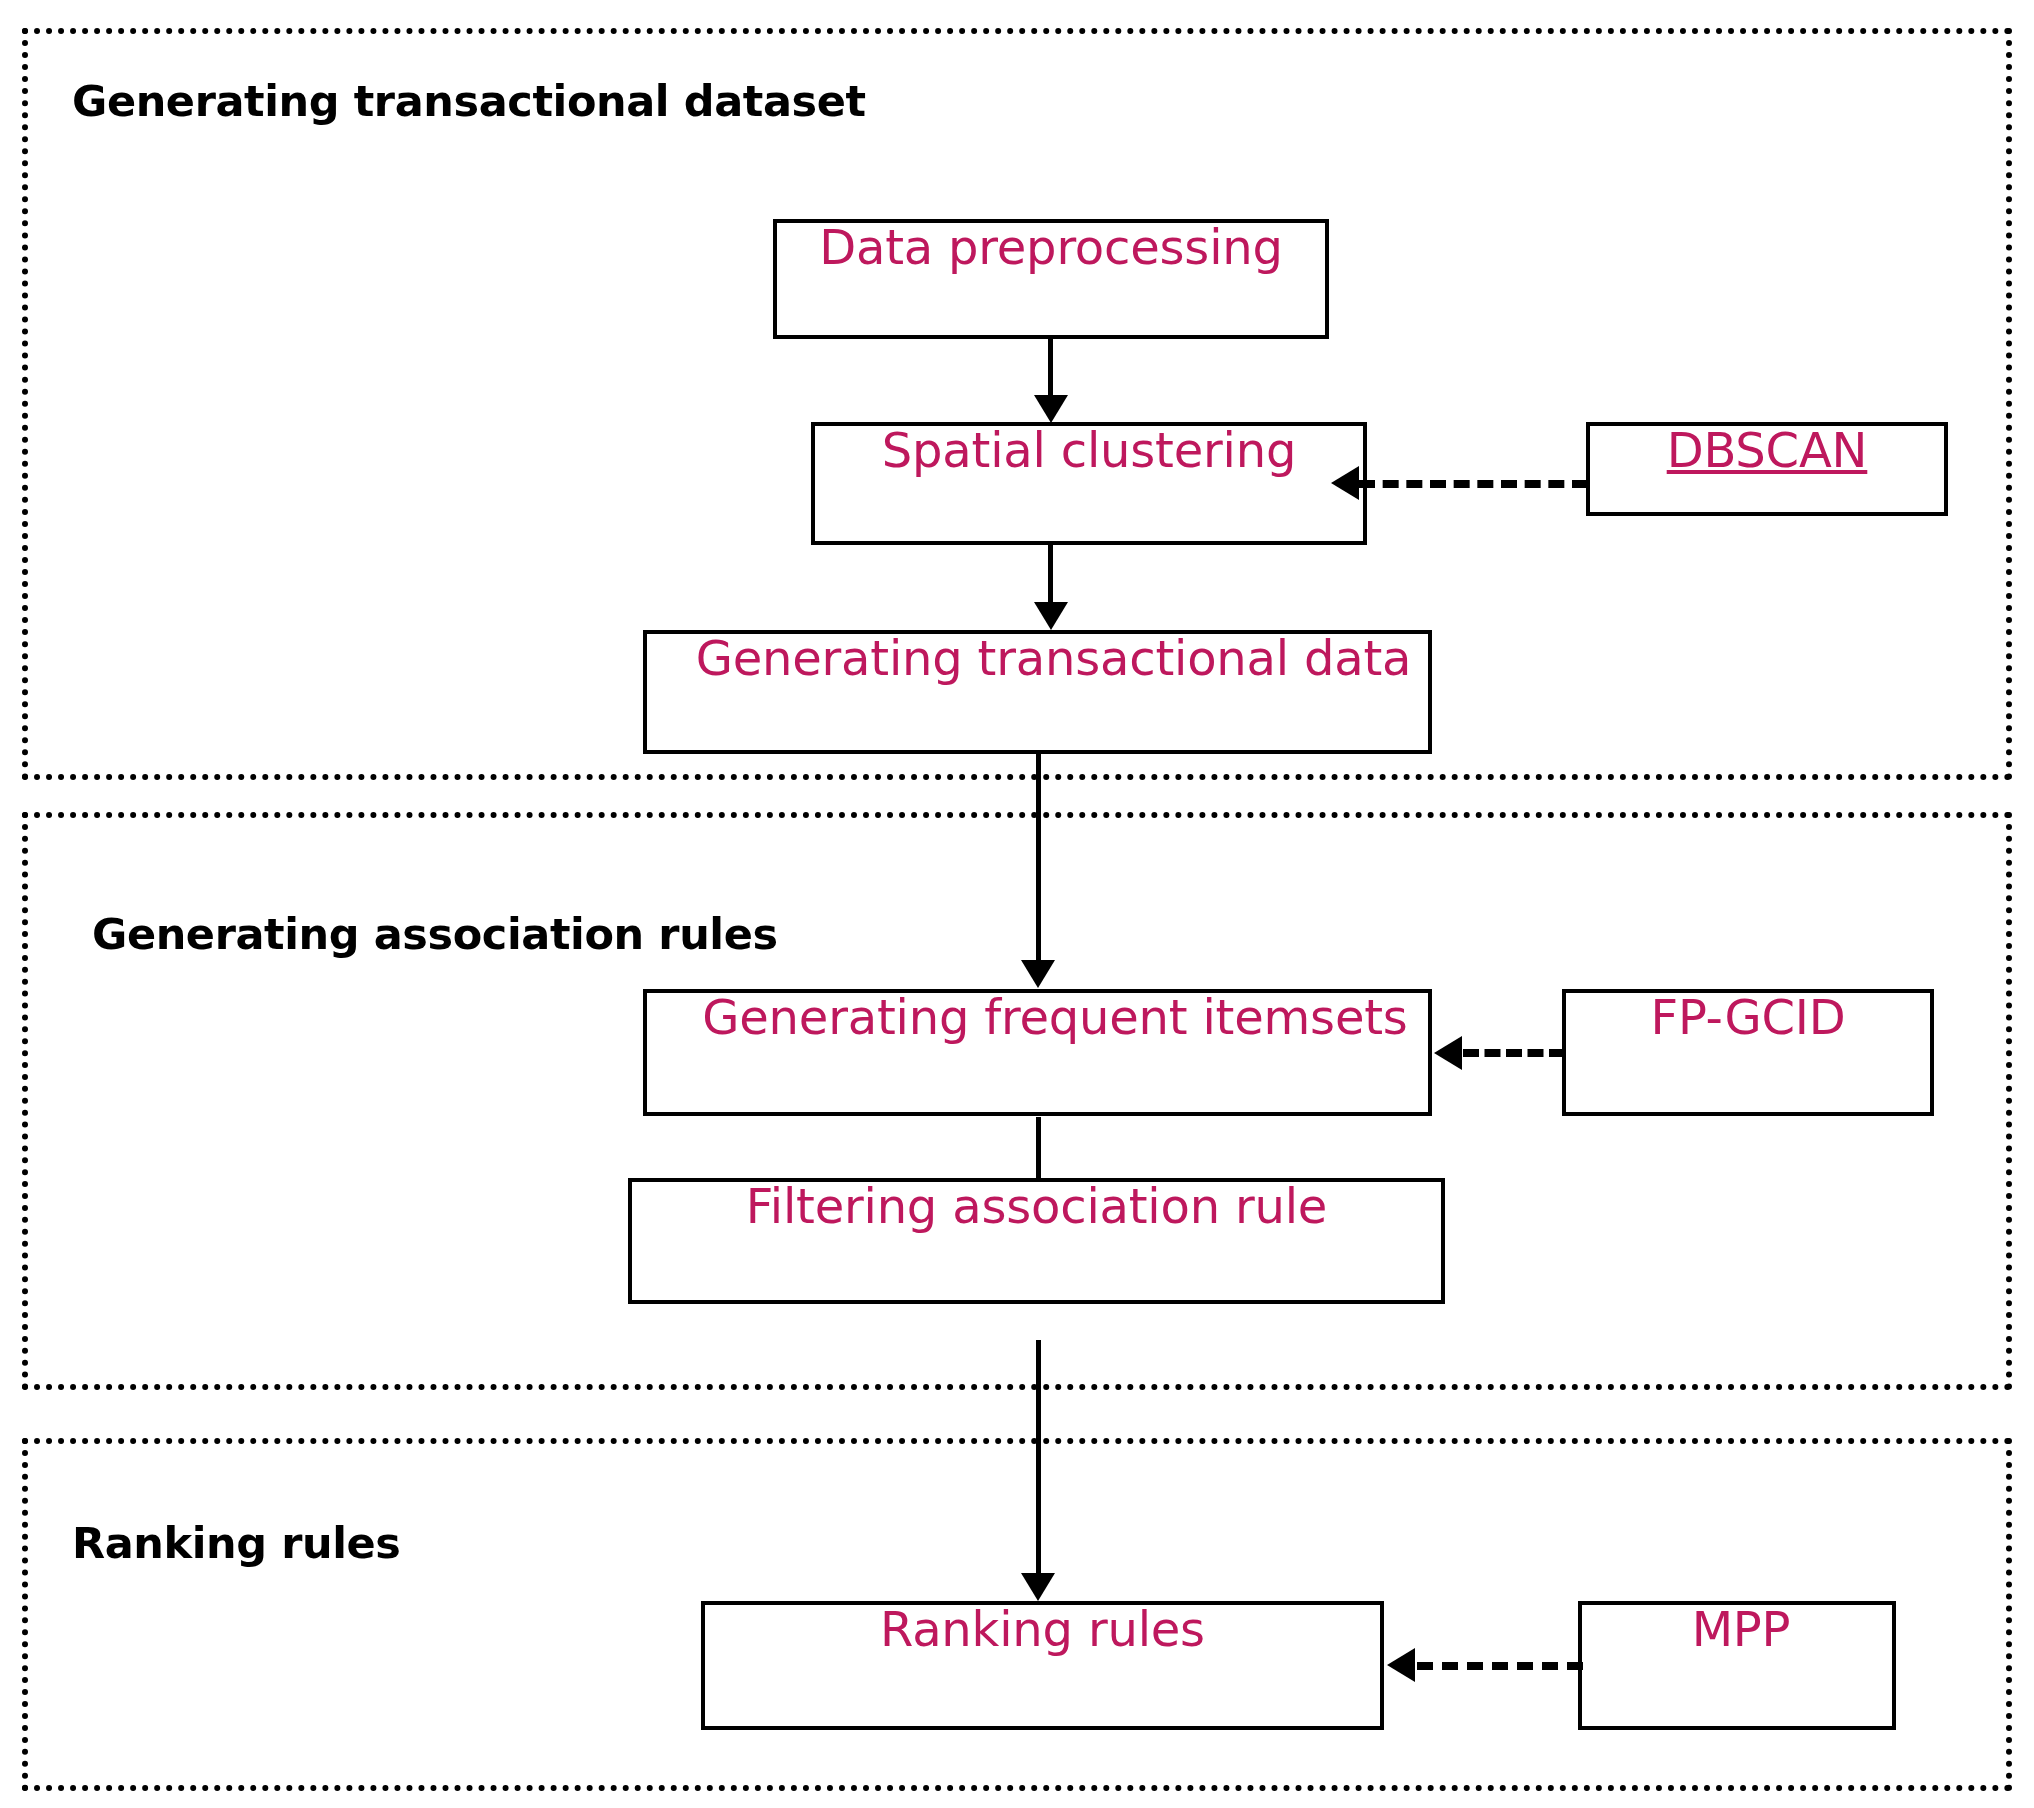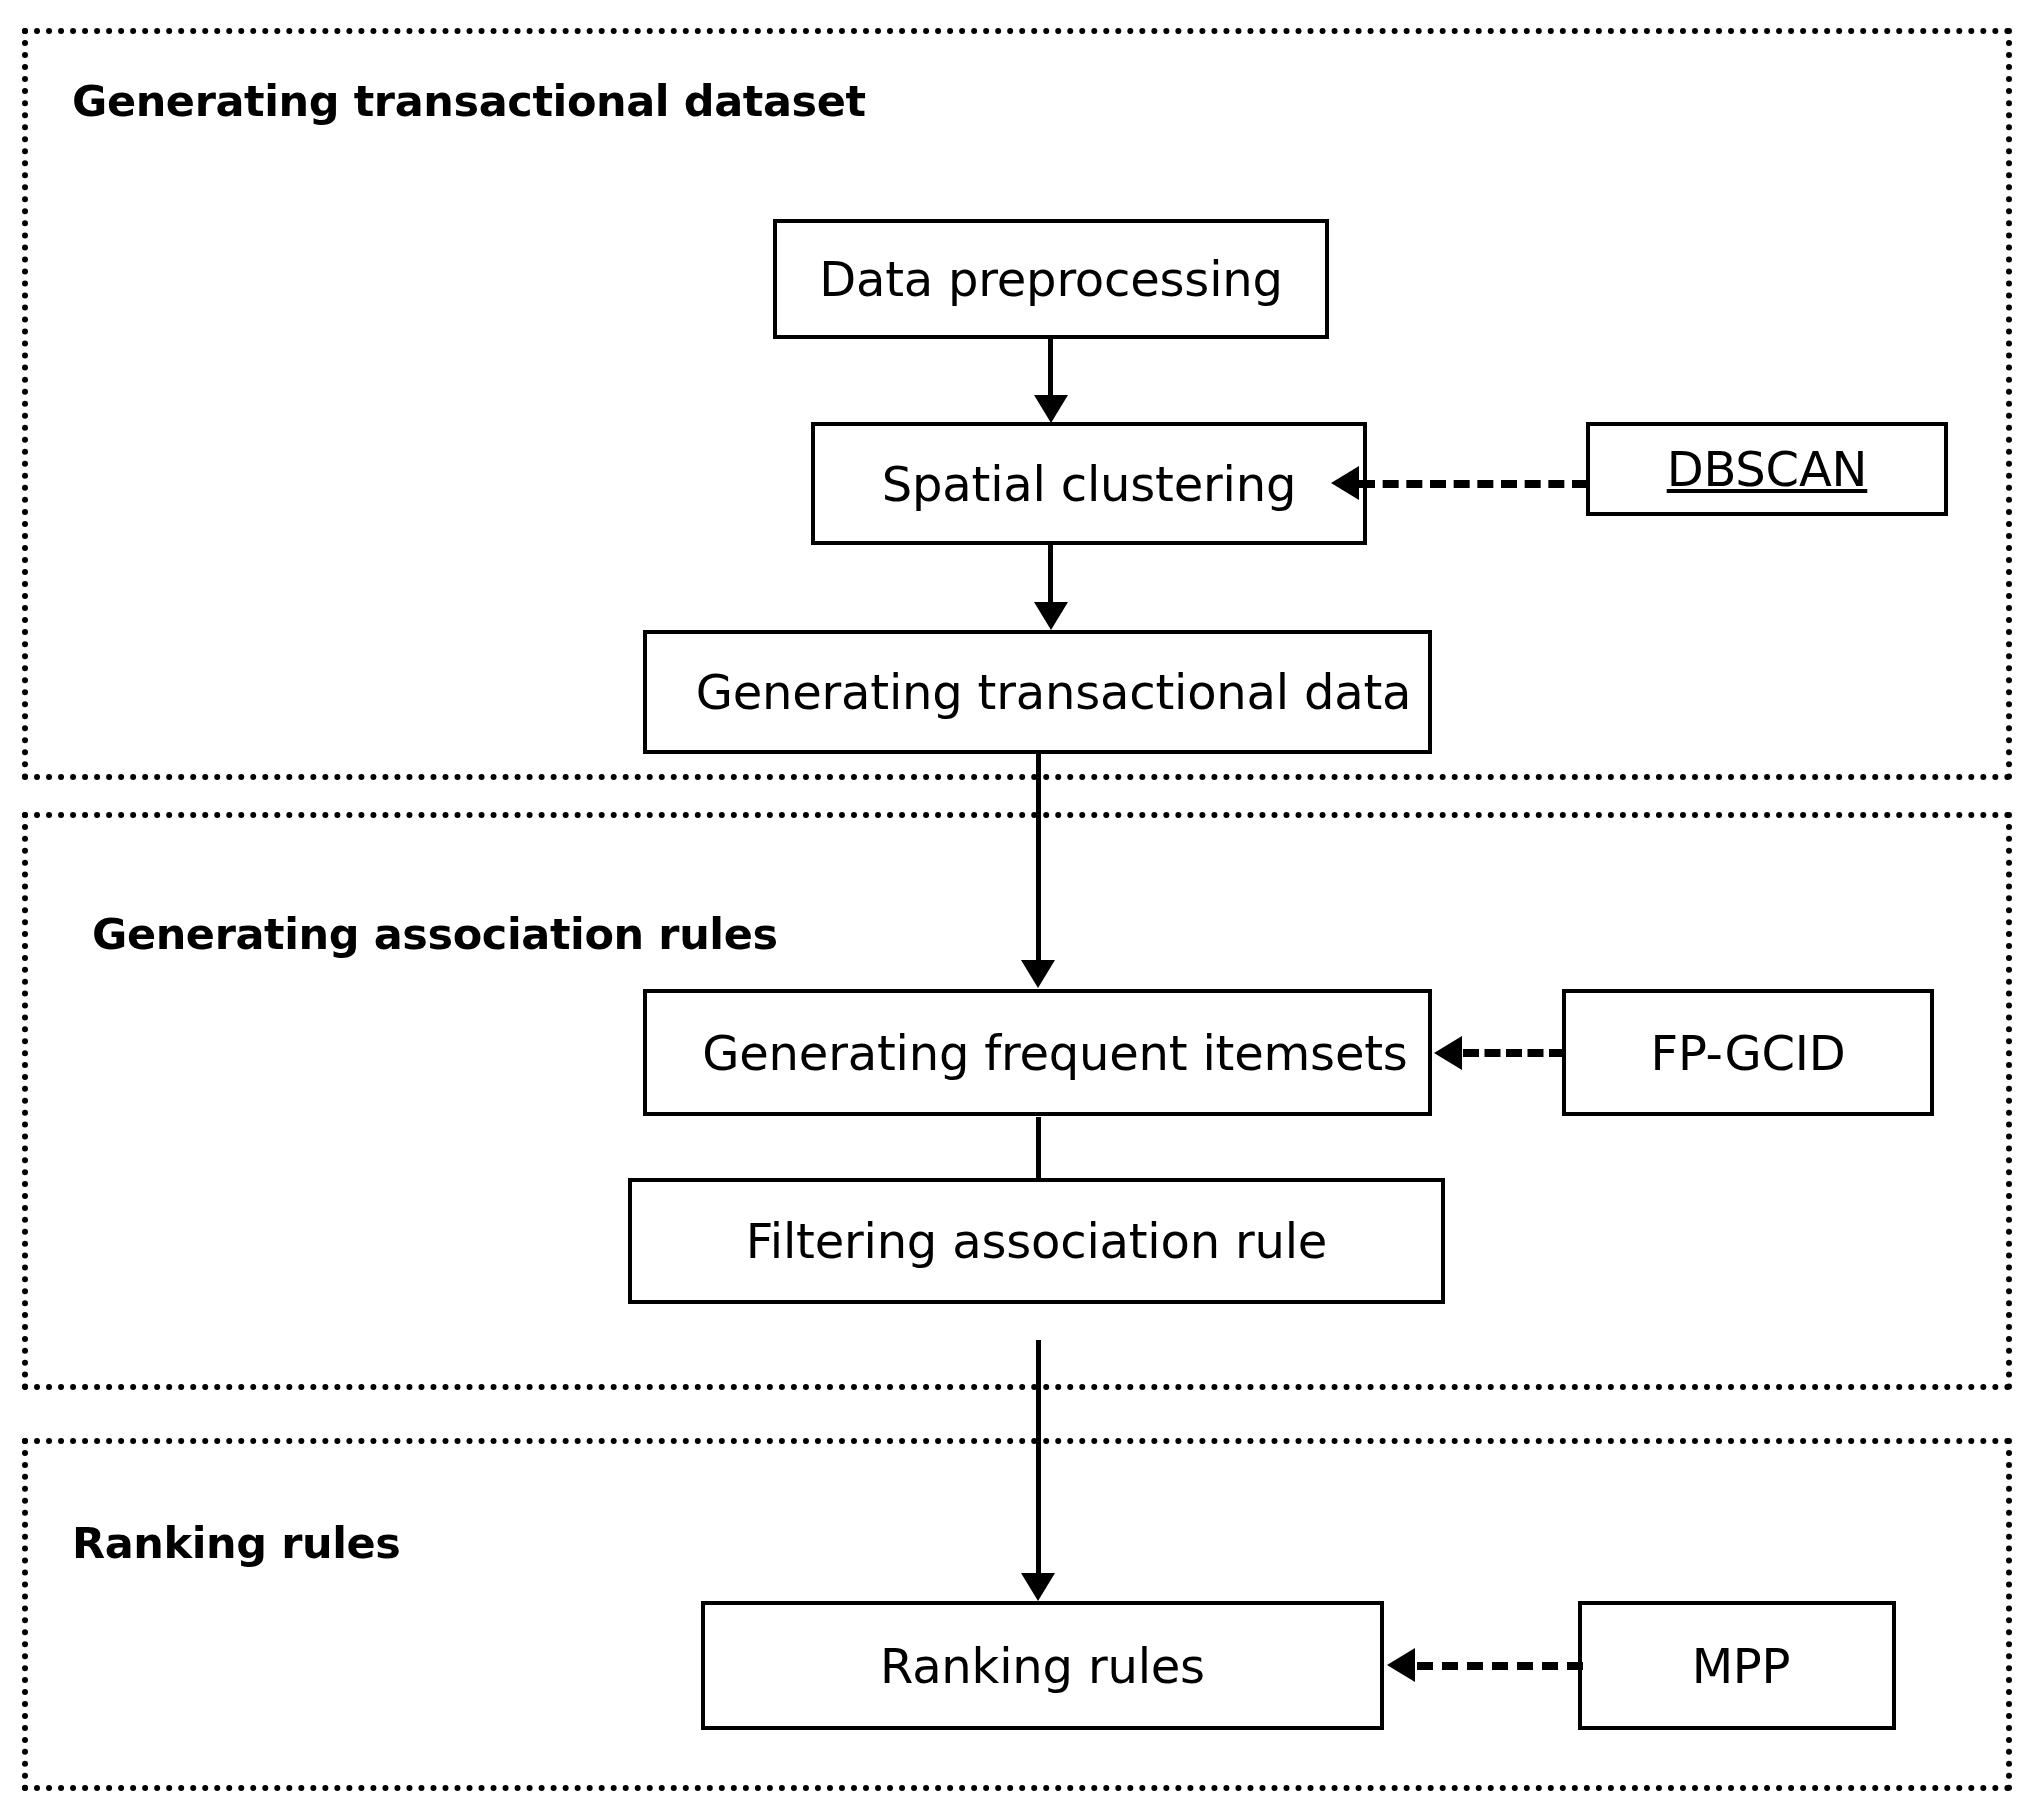--- a/index.html
+++ b/index.html
@@ -30,23 +30,22 @@
     white-space: nowrap;
     letter-spacing: -0.4px;
   }
   
   .node {
     position: absolute;
     box-sizing: border-box;
     border: 4.6px solid #000000;
     background: #ffffff;
     display: flex;
-    align-items: center;
     justify-content: center;
-    color: #000000;
+    color: #be185d;
   }
   .node-label {
     font-size: 48px;
     line-height: 1;
     white-space: nowrap;
     letter-spacing: -0.2px;
   }
   
   .vline {
     position: absolute;

